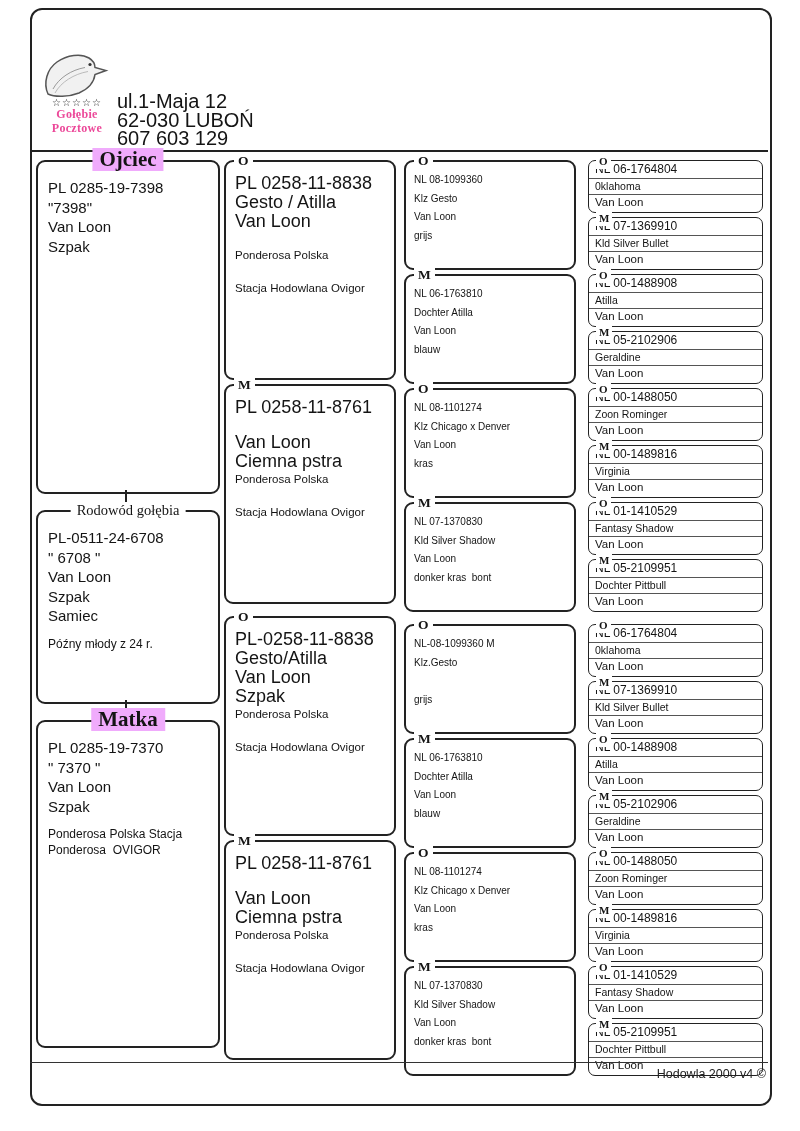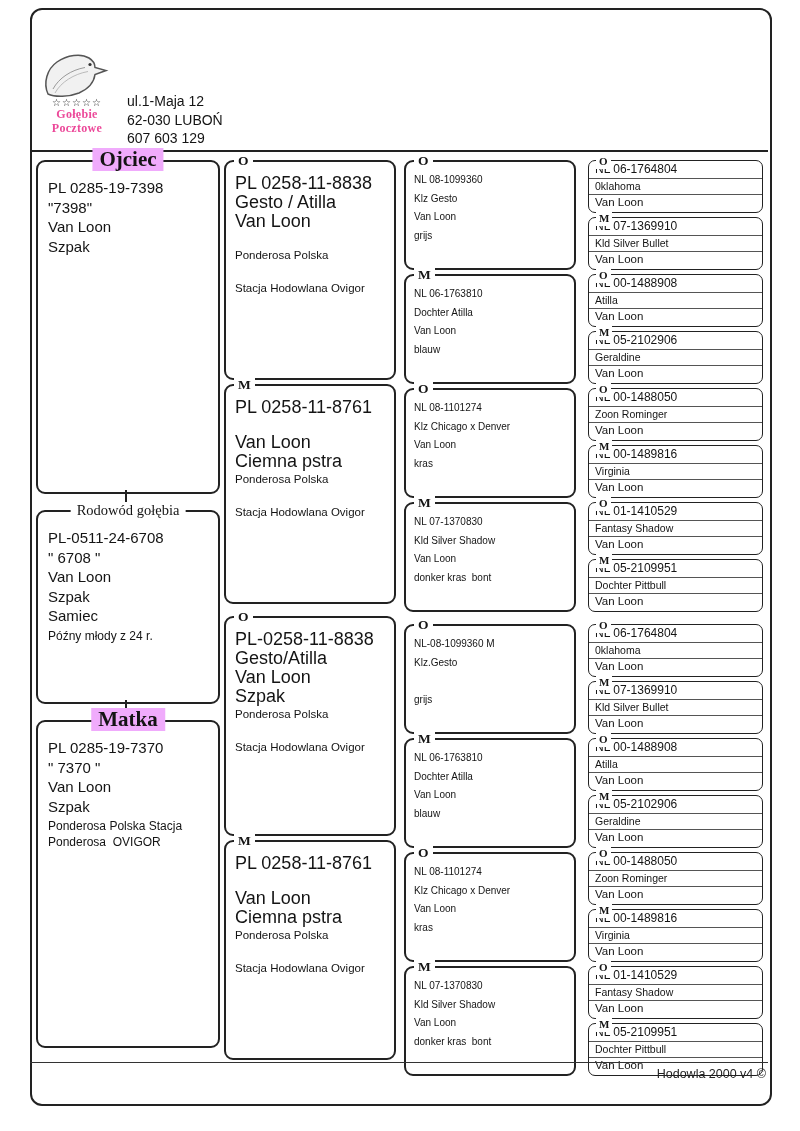--- a/index.html
+++ b/index.html
@@ -11,21 +11,21 @@
          border:2px solid #222;border-radius:12px}
 
   
   #logo{position:absolute;left:38px;top:50px;width:78px;text-align:center}
   #logo svg{display:block;margin:0 auto}
   #logo .stars{font-size:10px;letter-spacing:1px;color:#222;line-height:11px;margin-top:-1px}
   #logo .lt{font-family:"Liberation Serif",serif;font-weight:bold;color:#ec4899;
             font-size:12px;line-height:13.5px;letter-spacing:.3px}
   #name{position:absolute;left:114px;top:52px;font-size:26px;font-weight:bold;
         letter-spacing:.2px;border-bottom:2px solid #111;padding:0 34px 2px 2px}
-  #addr{position:absolute;left:127px;top:92px;font-size:14px;line-height:18.5px}
+  #addr{position:absolute;left:117px;top:92px;font-size:20px;line-height:18.5px}
   .rule{position:absolute;left:30px;width:738px;border-top:2px solid #222}
   #header-rule{top:150px}
   #footer-rule{top:1062px;border-top-width:1.5px;border-top-color:#333}
   #footer-text{position:absolute;right:34px;top:1067px;font-size:12.5px;color:#222}
 
   
   .pbox{position:relative;border:2px solid #222;border-radius:9px;background:#fff;flex:none}
   .tag{position:absolute;top:-9px;left:8px;background:#fff;padding:0 4px;
        font-family:"Liberation Serif",serif;font-weight:bold;font-size:13.5px;line-height:15px}
   .tag4{font-size:11px;top:-7px;left:7px;padding:0 3px}
@@ -62,21 +62,21 @@
   #box-mother{top:720px;height:324px}
   .big-tag{position:absolute;top:-14px;left:50%;transform:translateX(-50%);background:#f0abfc;
            padding:0 7px;font-family:"Liberation Serif",serif;font-weight:bold;
            font-size:21px;line-height:23px;white-space:nowrap}
   .mid-tag{position:absolute;top:-10px;left:50%;transform:translateX(-50%);background:#fff;
            padding:0 6px;font-family:"Liberation Serif",serif;font-weight:normal;
            font-size:14.5px;line-height:16px;white-space:nowrap}
   .c1content{padding:16px 10px 0}
   .c1line{font-size:15px;line-height:19.5px;white-space:pre;overflow:hidden}
   .c1note{font-size:12px;line-height:15.5px;white-space:pre;overflow:hidden}
-  .note-gap{margin-top:3px}
+  .note-gap{margin-top:11px}
 
   .vconn{position:absolute;left:125px;width:2px;background:#222}
   #conn1{top:490px;height:20px}
   #conn2{top:700px;height:20px}
 </style>
 </head>
 <body>
 
 <div id="sheet">
   <div id="frame"></div>

